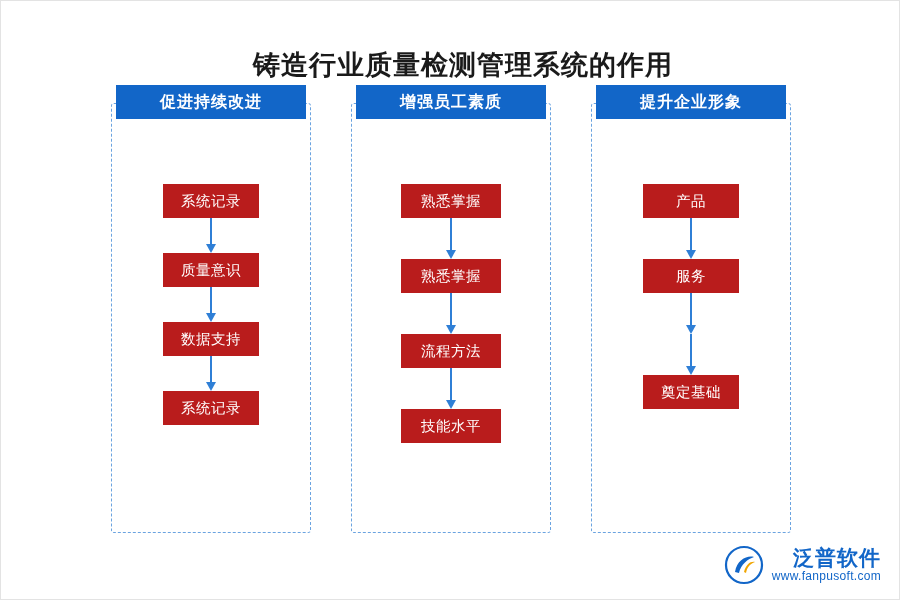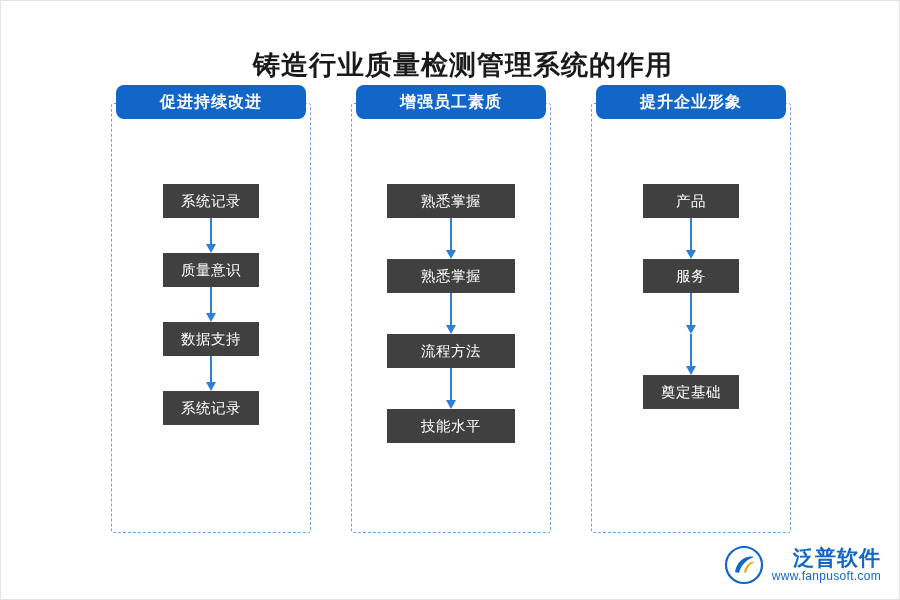--- a/index.html
+++ b/index.html
@@ -60,42 +60,41 @@
     height: 34px;
     background: #1266c8;
     color: #ffffff;
     font-size: 16px;
     font-weight: bold;
     display: flex;
     align-items: center;
     justify-content: center;
     letter-spacing: 1px;
     box-sizing: border-box;
-    border-radius: 8px;
   }
   .nodes {
     margin-top: 46px;
     display: flex;
     flex-direction: column;
     align-items: center;
   }
   .node {
     width: 96px;
     height: 34px;
-    background: #404040;
+    background: #b91c1c;
     color: #ffffff;
     font-size: 14.5px;
     display: flex;
     align-items: center;
     justify-content: center;
     box-sizing: border-box;
     letter-spacing: 0.5px;
   }
   .node.wide {
-    width: 128px;
+    width: 100px;
   }
   .connector {
     width: 10px;
     height: 35px;
     position: relative;
   }
   .connector .line {
     position: absolute;
     left: 4px;
     top: 0;

